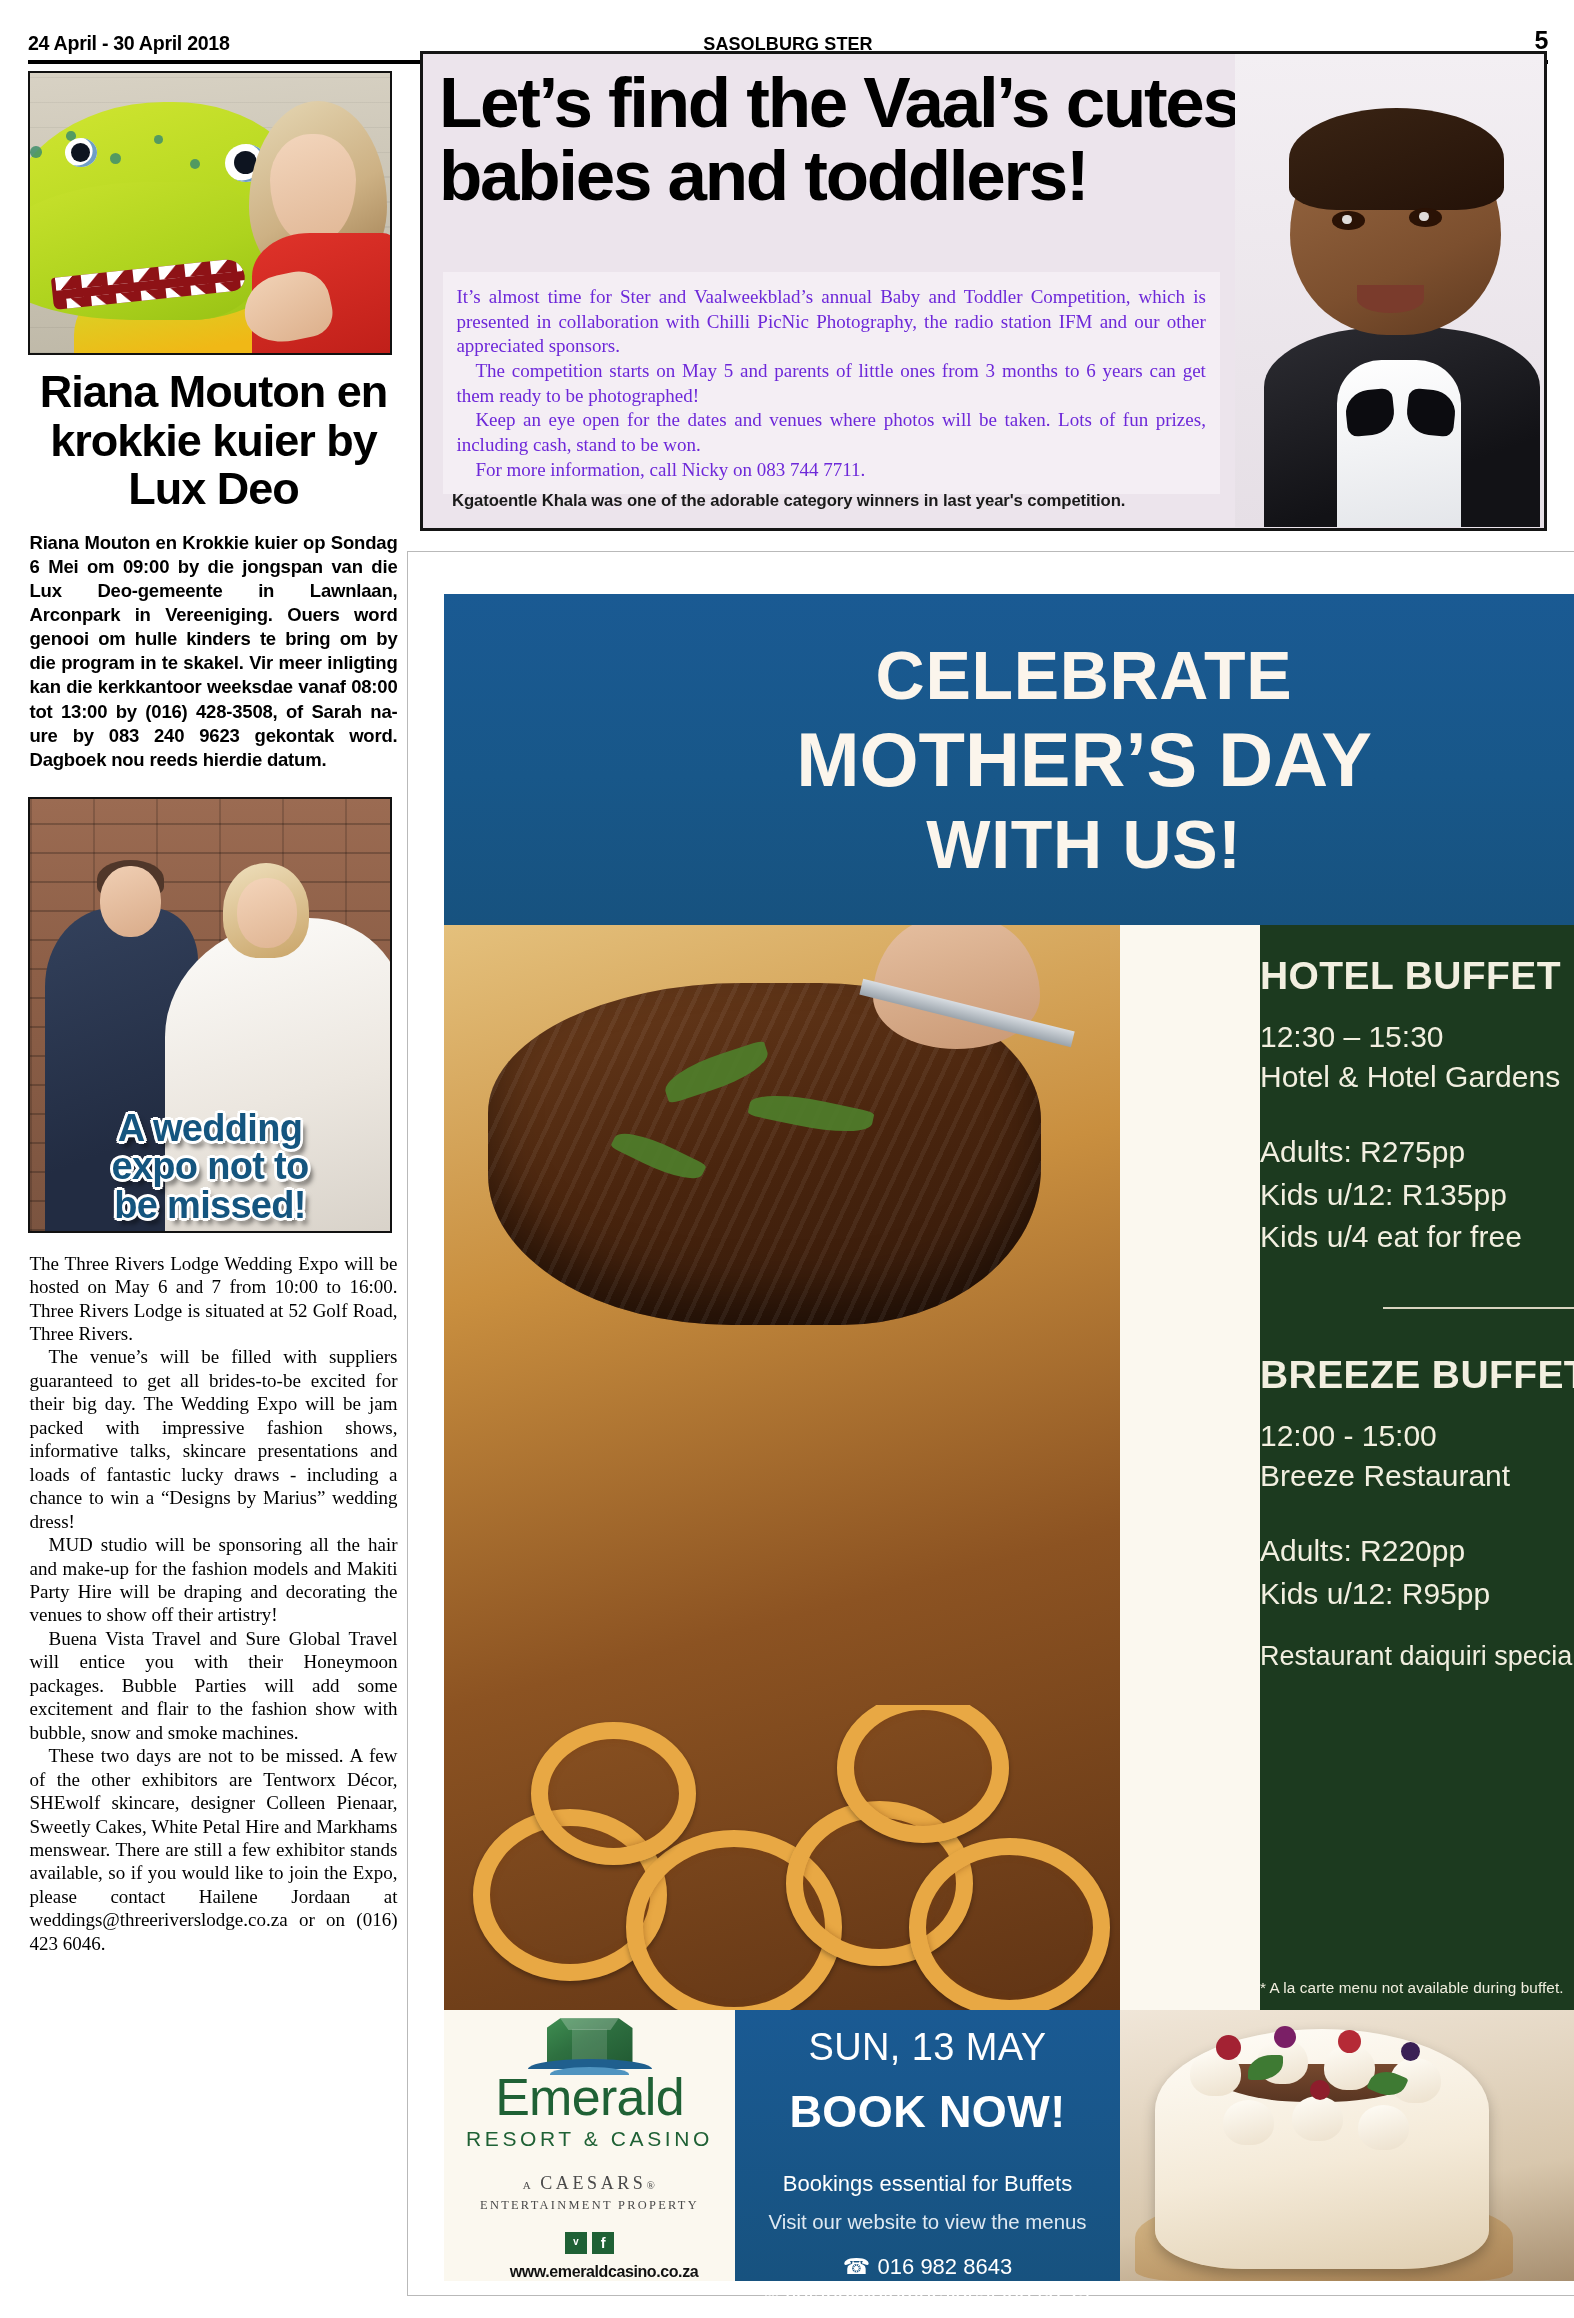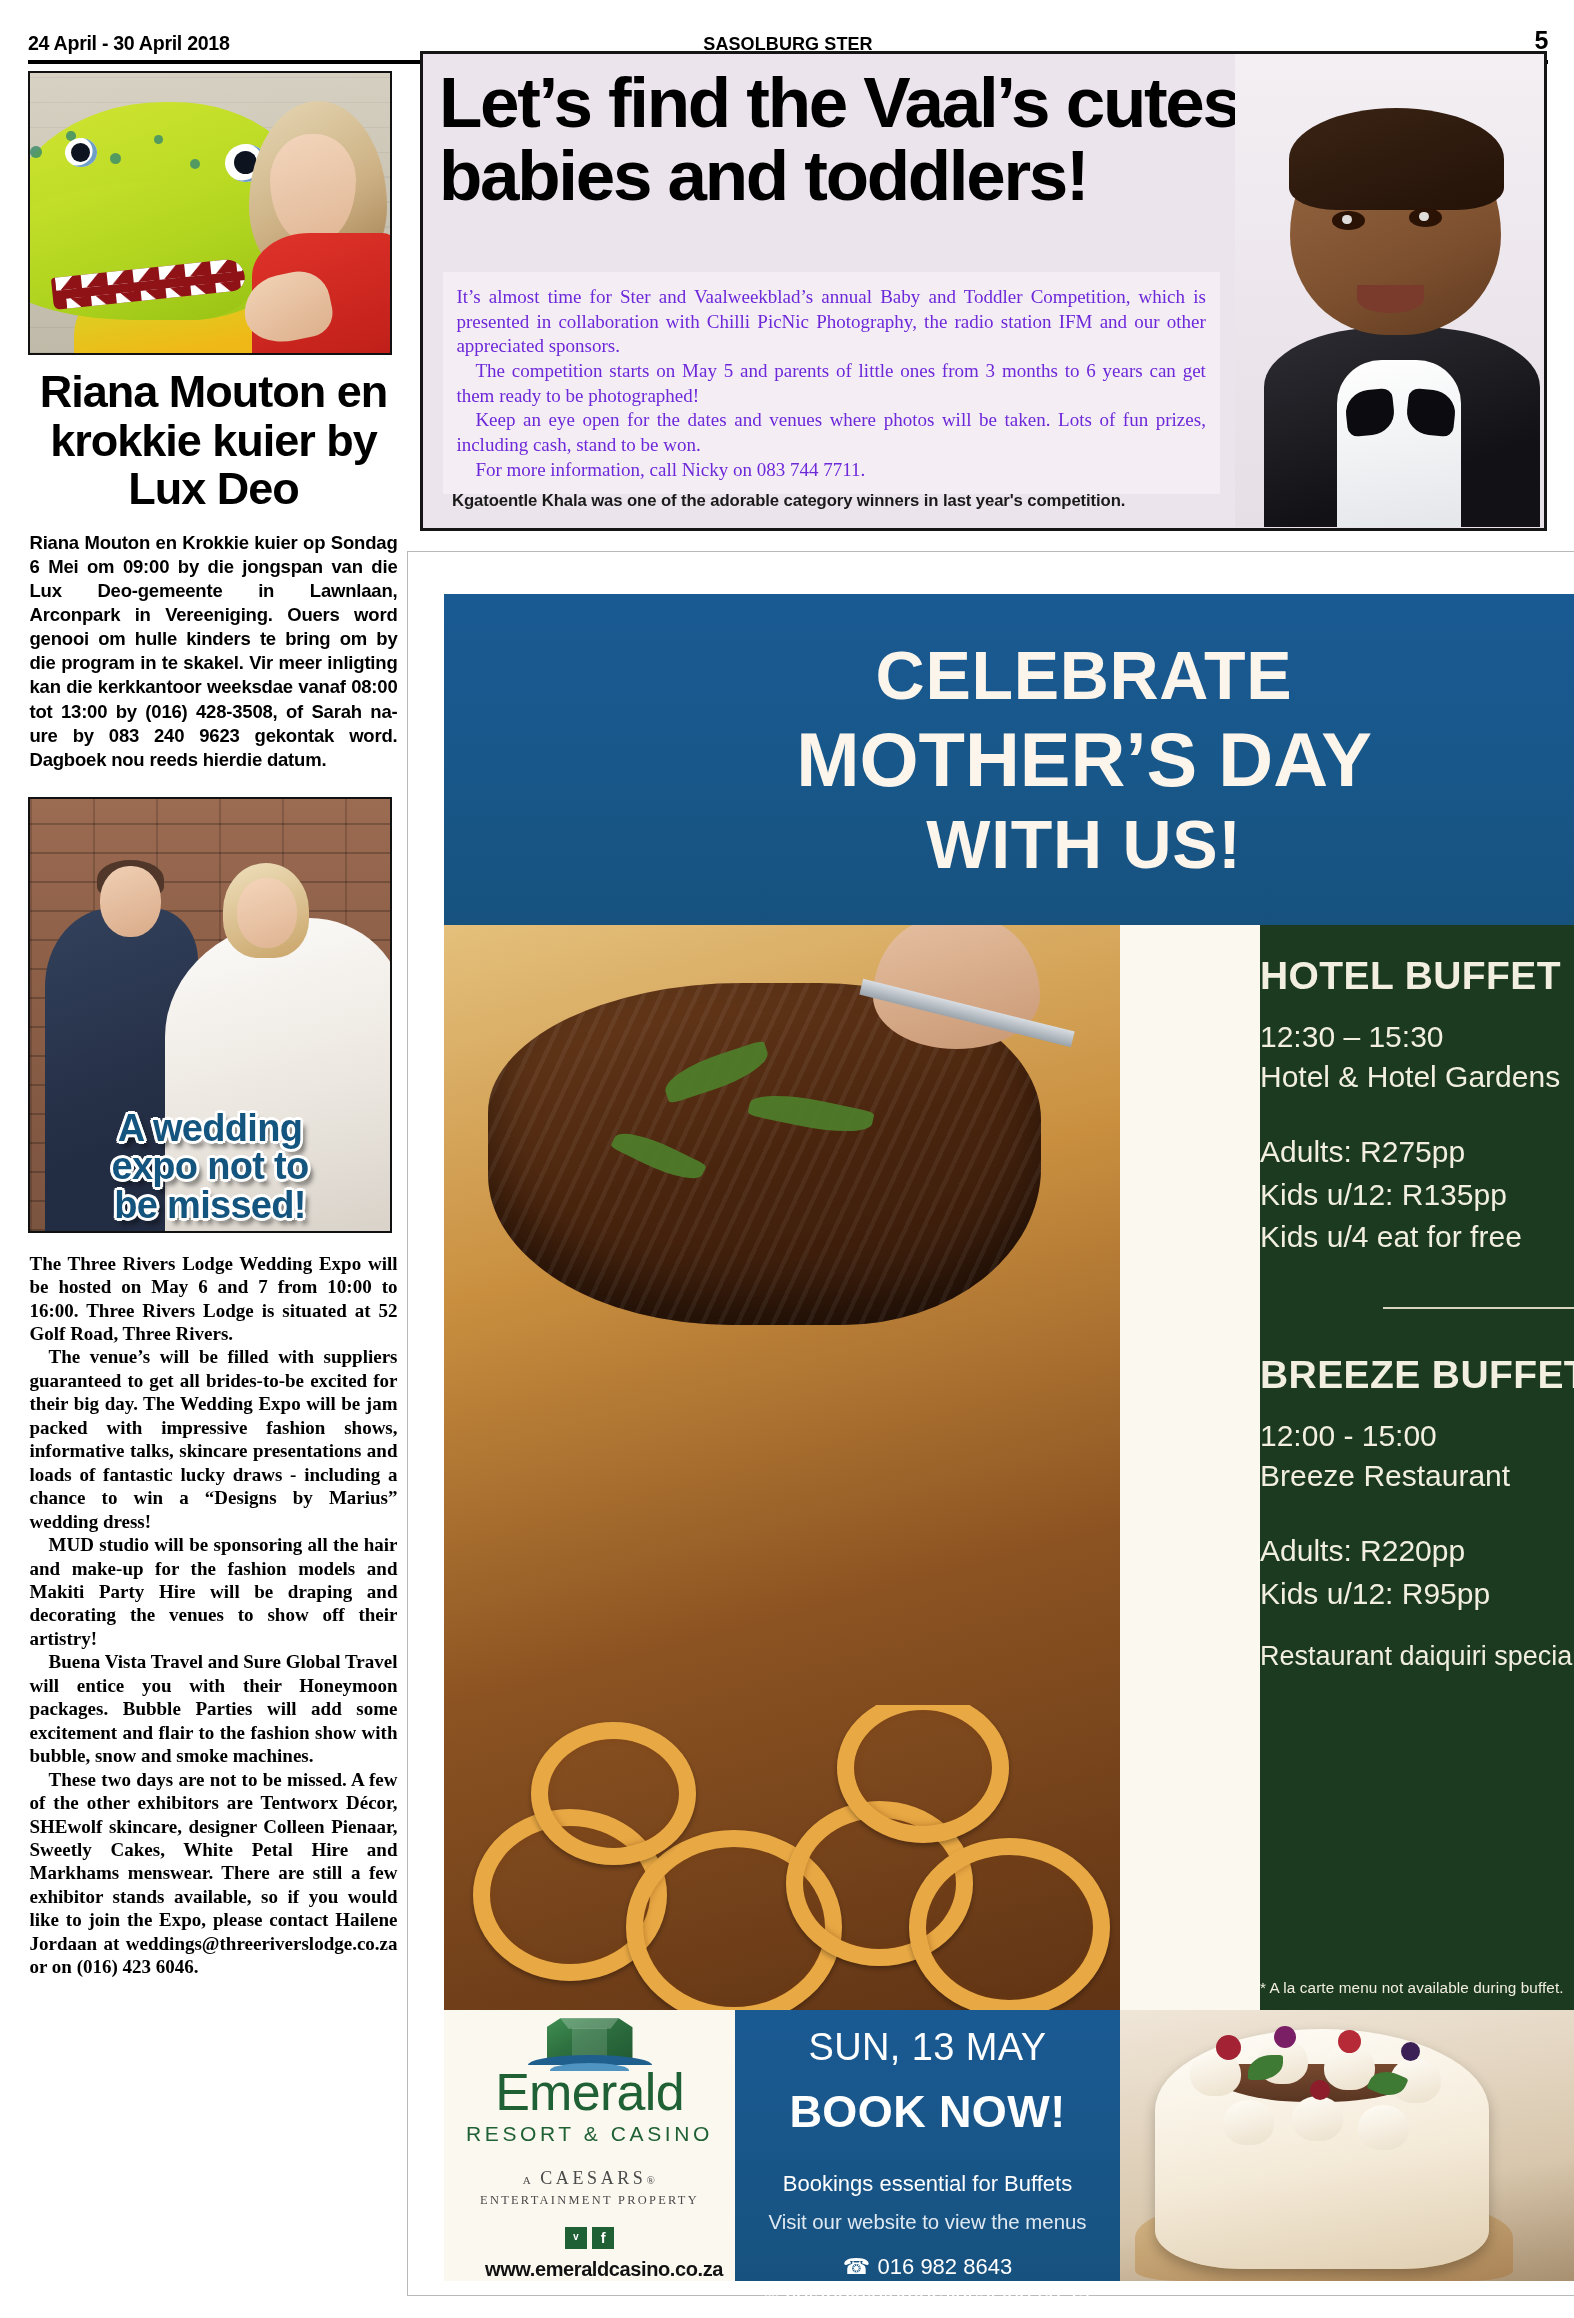--- a/index.html
+++ b/index.html
@@ -174,21 +174,21 @@
       -2.2px -2.2px 0 #fff, 2.2px -2.2px 0 #fff, -2.2px 2.2px 0 #fff, 2.2px 2.2px 0 #fff,
       -2.9px 0 0 #fff, 2.9px 0 0 #fff, 0 -2.9px 0 #fff, 0 2.9px 0 #fff,
       4.4px 5.8px 5.1px rgba(0,0,0,.55);
   }
   .col-left .expo-body {
     margin:19px 0 0; padding:0 1.5px;
     font-size:19px; line-height:1.235;
     text-align:justify; color:#000;
     font-family:"Liberation Serif", serif;
   }
-  .col-left .expo-body p { margin:0; text-indent:19px;font-weight:bold; }
+  .col-left .expo-body p { margin:0; text-indent:19px; }
   .col-left .expo-body p.first { text-indent:0; }
 
   
   .baby-box {
     position:absolute; left:420px; top:51px; width:1127px; height:480px;
     border:3.6px solid #151515; box-sizing:border-box;
     background:#ece4ec;
     overflow:hidden;
   }
   .baby-head {
@@ -376,21 +376,21 @@
     font-size:12.4px; color:#4a4a4a; letter-spacing:2.3px; margin-top:3.6px;
   }
   .social { display:flex; gap:5.1px; margin-top:19px; }
   .social i {
     width:22px; height:22px; background:#1f6135; display:flex;
     align-items:center; justify-content:center; color:#fff;
     font-family:"Liberation Sans", sans-serif; font-size:14.5px; font-weight:bold; font-style:normal;
   }
   .logo-url {
     font-family:"Liberation Sans", sans-serif;
-    font-weight:bold; font-size:20px; color:#111; margin-top:8.7px; letter-spacing:-0.4px;margin-left:29px;
+    font-weight:bold; font-size:16px; color:#111; margin-top:8.7px; letter-spacing:-0.4px;margin-left:29px;
   }
   .ad-bookblue {
     position:absolute; left:291px; top:0; width:385px; height:271px;
     background:linear-gradient(180deg,#1a5a93,#17527f);
     color:#fff; font-family:"Liberation Sans", sans-serif;
     text-align:center; padding-top:16px; box-sizing:border-box;
   }
   .ad-bookblue .d1 { font-size:38px; letter-spacing:0.4px; }
   .ad-bookblue .d2 { font-size:45px; font-weight:bold; margin-top:17.4px; letter-spacing:0.4px;}
   .ad-bookblue .d3 { font-size:22px; margin-top:33px; }

